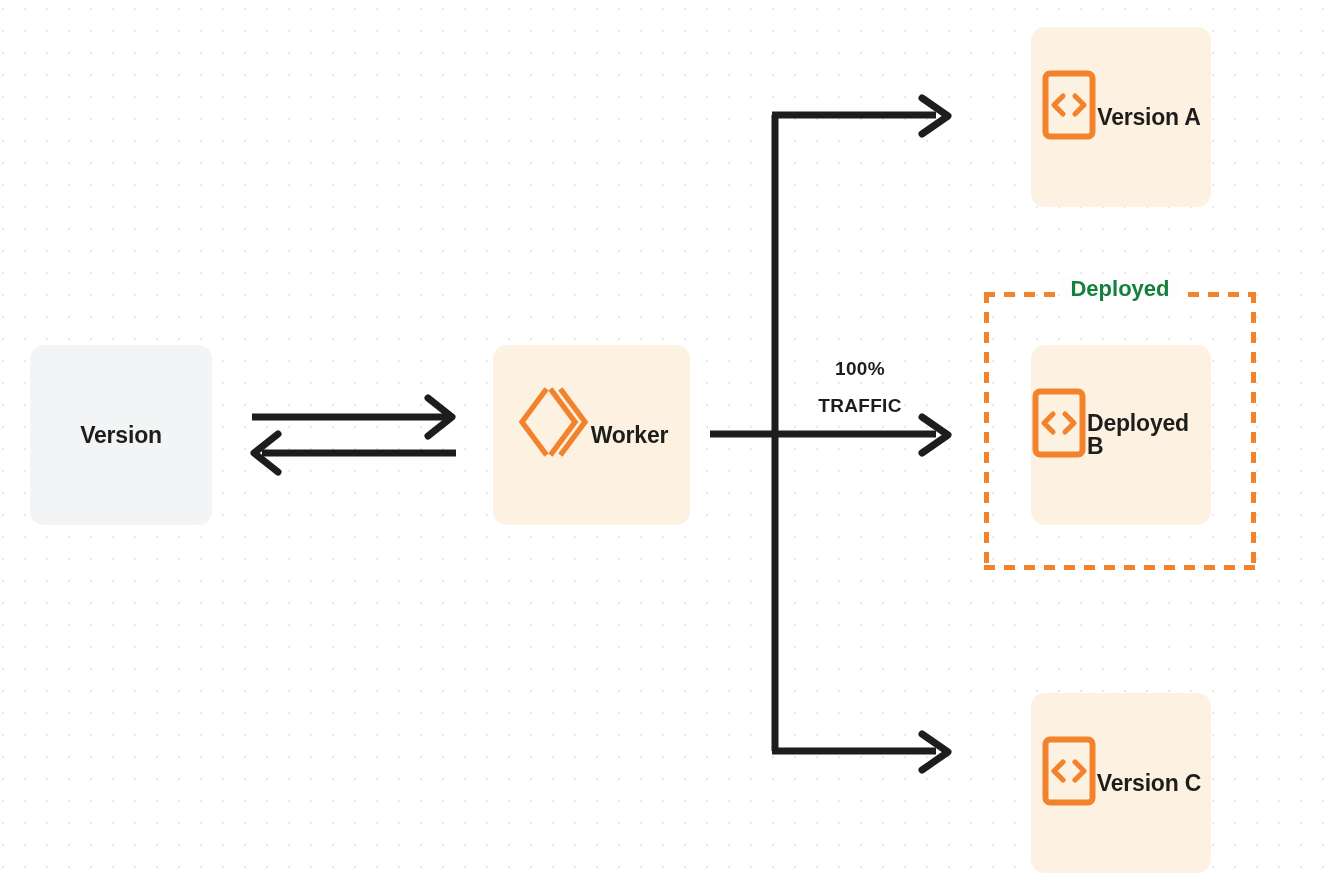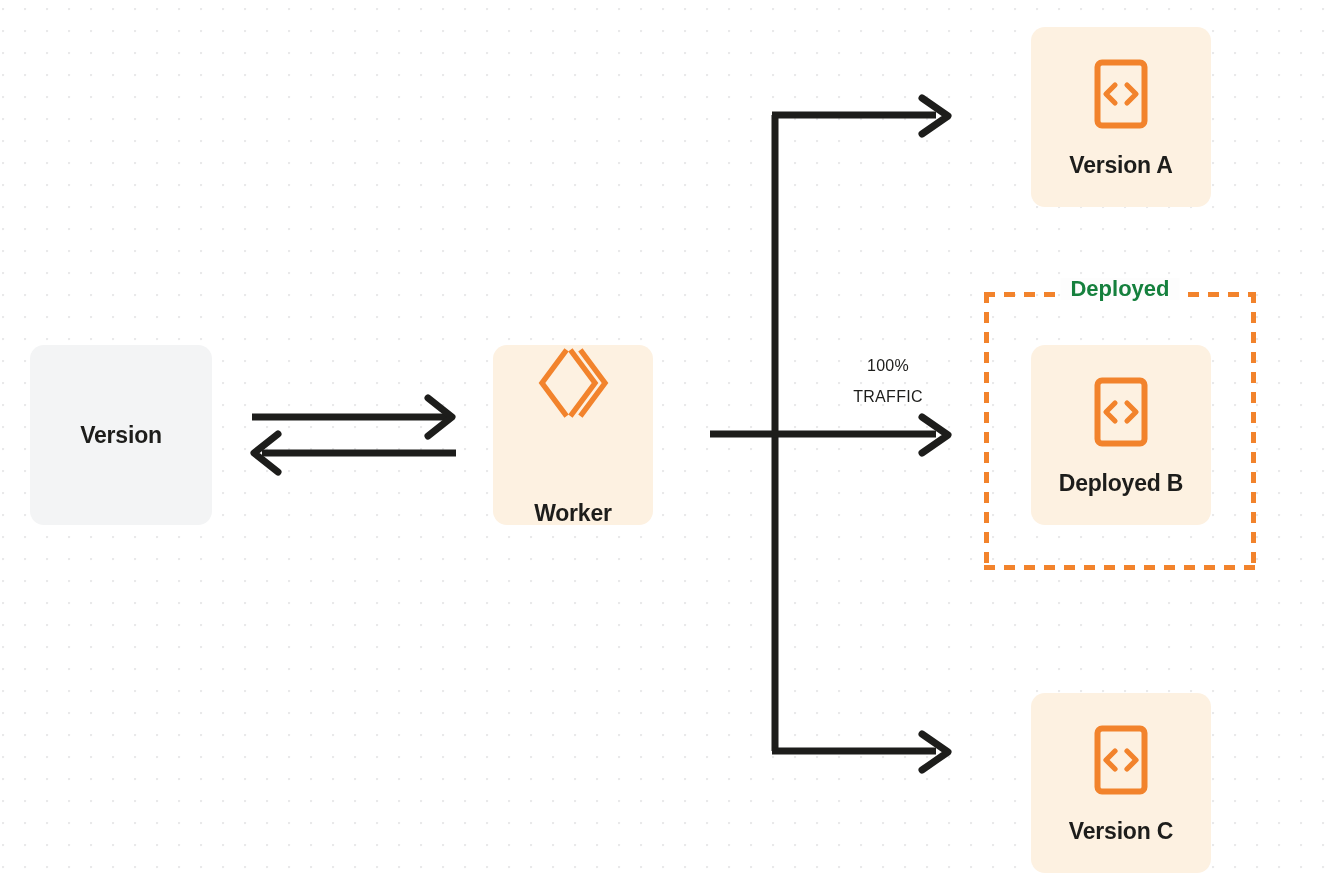--- a/index.html
+++ b/index.html
@@ -19,21 +19,20 @@
     overflow: hidden;
     font-family: "Liberation Sans", sans-serif;
     -webkit-font-smoothing: antialiased;
   }
 
   
   .node {
     position: absolute;
     box-sizing: border-box;
     display: flex;
-    flex-direction: column;
     align-items: center;
     justify-content: center;
     border-radius: 14px;
   }
   .node-label {
     font-size: 23px;
     font-weight: 700;
     color: #1d1d1b;
     letter-spacing: -0.2px;
     line-height: 1;
@@ -43,24 +42,23 @@
     left: 30px;
     top: 345px;
     width: 182px;
     height: 180px;
     background: #f3f4f5;
   }
 
   .node.worker {
     left: 493px;
     top: 345px;
-    width: 160px;
+    width: 197px;
     height: 180px;
     background: #fdf1e1;
-    justify-content: space-between;
   }
   .worker-logo { margin-bottom: 22px; }
   .worker-label { margin-top: 0; }
 
   .node.version {
     width: 180px;
     height: 180px;
     background: #fdf1e1;
   }
   .version-a { left: 1031px; top: 27px; }
@@ -107,27 +105,27 @@
     font-weight: 700;
     color: #15803d;
     line-height: 1;
     white-space: nowrap;
     background: #fdfdfd;
   }
 
   
   .traffic-label {
     position: absolute;
-    left: 823px;
+    left: 795px;
     top: 350px;
     width: 130px;
     text-align: center;
     color: #1d1d1b;
-    font-size: 16px;
-    font-weight: 400;
+    font-size: 19px;
+    font-weight: 700;
     line-height: 1.95;
     letter-spacing: 0.3px;
   }
 
   svg.wires {
     position: absolute;
     left: 0; top: 0;
     width: 1338px;
     height: 878px;
     pointer-events: none;

